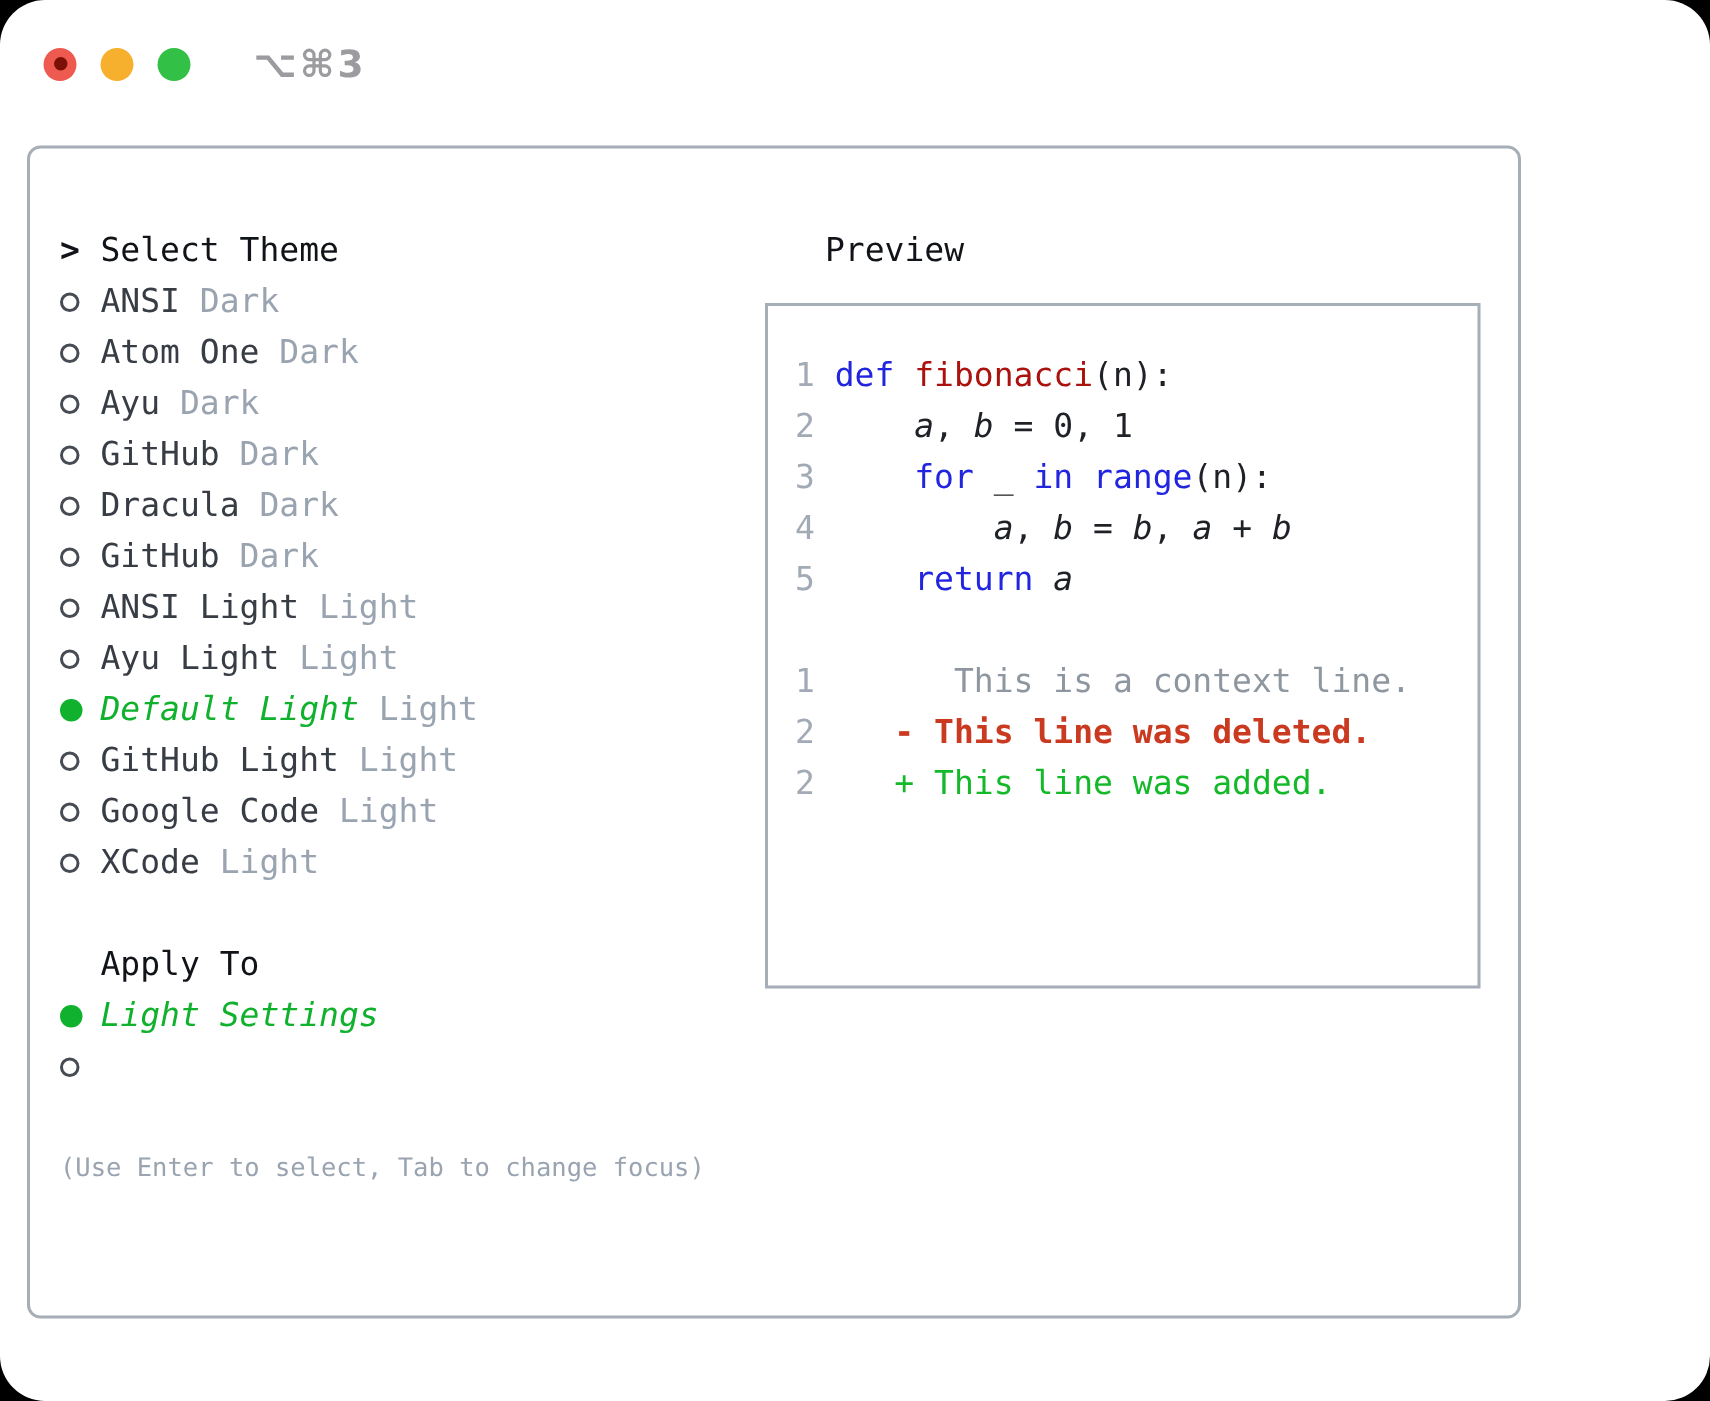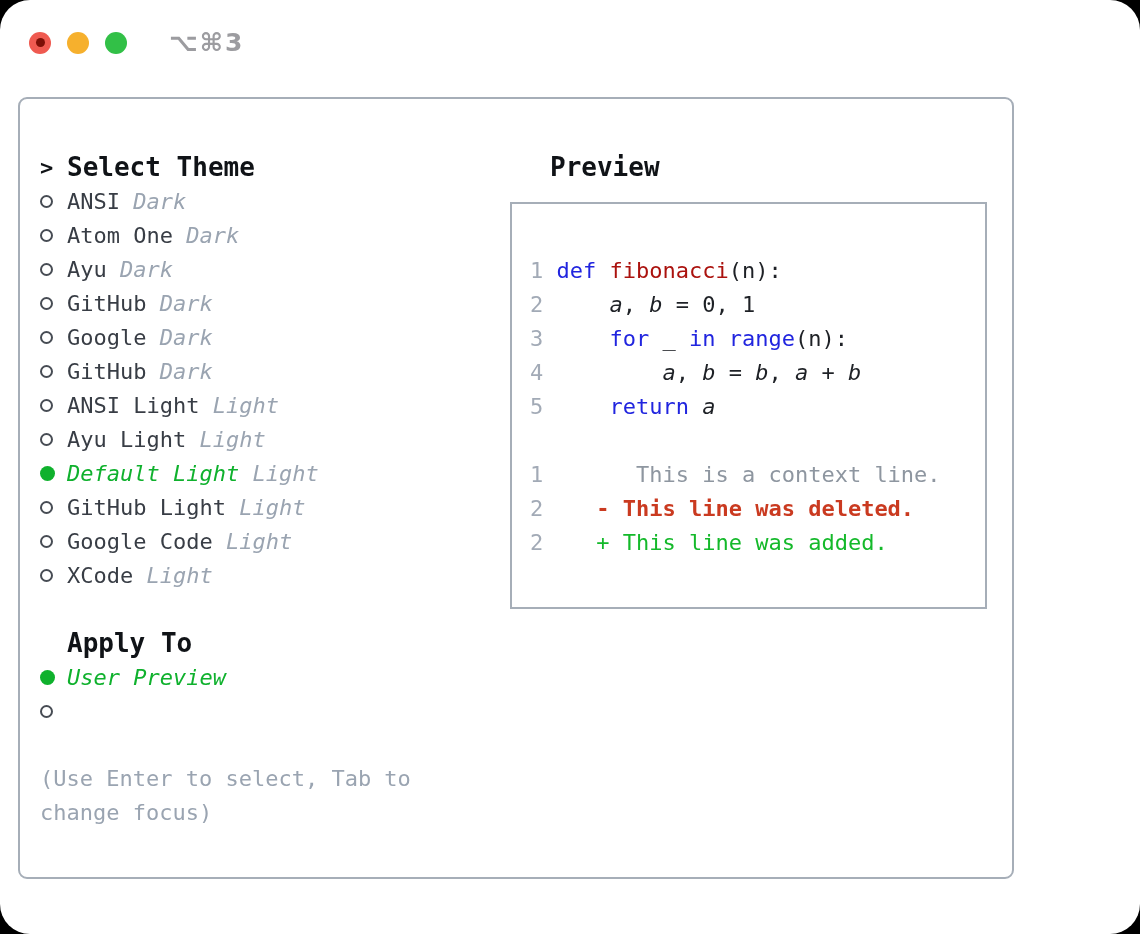--- a/index.html
+++ b/index.html
@@ -24,35 +24,35 @@
   
   .panel {
     position: absolute; left: 18px; top: 97px; width: 996px; height: 782px;
     border: 2px solid var(--border-gray); border-radius: 9px; background: #fff;
   }
   .row { height: 34px; display: flex; align-items: center; font-size: 22px; white-space: pre; }
   .marker { width: 27px; flex: 0 0 27px; display: flex; align-items: center; }
   .prompt-char { font-weight: bold; color: var(--header-dark); font-size: 22px; }
   .circle { width: 13px; height: 13px; border: 2px solid var(--circle-gray); border-radius: 50%; }
   .circle.filled { width: 15px; height: 15px; border: none; background: var(--select-green); }
-  .header-text { font-weight: bold; color: var(--header-dark); font-size: 26px; }
+  .header-text { font-weight: normal; color: var(--header-dark); font-size: 22px; }
   .t-name { color: var(--item-dark); }
   .t-name.selected { color: var(--select-green); font-style: italic; }
-  .t-var { color: var(--muted-gray); font-style: italic; }
+  .t-var { color: var(--muted-gray); }
   .left-col { position: absolute; left: 20px; top: 51px; }
   .apply-block { position: absolute; left: 20px; top: 527px; }
   .help { position: absolute; left: 20px; top: 663px; width: 432px;
-          color: var(--muted-gray); font-size: 22px; line-height: 34px; }
+          color: var(--muted-gray); font-size: 17px; line-height: 34px; }
   
   .preview-title { position: absolute; left: 482px; top: 51px; height: 34px;
                    display: flex; align-items: center; margin-left: 48px; }
   .preview-box {
-    position: absolute; left: 490px; top: 103px; width: 477px; height: 407px;
+    position: absolute; left: 490px; top: 103px; width: 477px; height: 457px;
     border: 2px solid var(--border-gray); background: #fff;
-    padding: 50px 0 0 18px; overflow: hidden;
+    padding: 30px 0 0 18px; overflow: hidden;
   }
   .code-line { height: 34px; font-size: 22px; line-height: 34px; white-space: pre; }
   .seg-num { color: var(--linenum-gray); }
   .seg-pl  { color: var(--code-dark); }
   .seg-kw  { color: var(--keyword-blue); }
   .seg-fn  { color: var(--function-red); }
   .seg-var { color: var(--code-dark); font-style: italic; }
   .seg-ctx { color: var(--context-gray); }
   .seg-del { color: var(--deleted-red); font-weight: bold; }
   .seg-add { color: var(--added-green); }
@@ -76,38 +76,38 @@
     <div class="left-col">
       <div class="row">
         <span class="marker"><span class="prompt-char">&gt;</span></span>
         <span class="header-text">Select Theme</span>
       </div>
       <div id="theme-list">
           <div class="row"><span class="marker"><span class="circle"></span></span><span class="t-name">ANSI</span><span class="t-var"> Dark</span></div>
           <div class="row"><span class="marker"><span class="circle"></span></span><span class="t-name">Atom One</span><span class="t-var"> Dark</span></div>
           <div class="row"><span class="marker"><span class="circle"></span></span><span class="t-name">Ayu</span><span class="t-var"> Dark</span></div>
           <div class="row"><span class="marker"><span class="circle"></span></span><span class="t-name">GitHub</span><span class="t-var"> Dark</span></div>
-          <div class="row"><span class="marker"><span class="circle"></span></span><span class="t-name">Google</span><span class="t-var"> Dark</span></div>
+          <div class="row"><span class="marker"><span class="circle"></span></span><span class="t-name">Dracula</span><span class="t-var"> Dark</span></div>
           <div class="row"><span class="marker"><span class="circle"></span></span><span class="t-name">GitHub</span><span class="t-var"> Dark</span></div>
           <div class="row"><span class="marker"><span class="circle"></span></span><span class="t-name">ANSI Light</span><span class="t-var"> Light</span></div>
           <div class="row"><span class="marker"><span class="circle"></span></span><span class="t-name">Ayu Light</span><span class="t-var"> Light</span></div>
           <div class="row"><span class="marker"><span class="circle filled"></span></span><span class="t-name selected">Default Light</span><span class="t-var"> Light</span></div>
           <div class="row"><span class="marker"><span class="circle"></span></span><span class="t-name">GitHub Light</span><span class="t-var"> Light</span></div>
           <div class="row"><span class="marker"><span class="circle"></span></span><span class="t-name">Google Code</span><span class="t-var"> Light</span></div>
           <div class="row"><span class="marker"><span class="circle"></span></span><span class="t-name">XCode</span><span class="t-var"> Light</span></div>
         </div>
     </div>
 
     <div class="apply-block">
       <div class="row">
         <span class="marker"></span>
         <span class="header-text">Apply To</span>
       </div>
       <div id="apply-list">
-          <div class="row"><span class="marker"><span class="circle filled"></span></span><span class="t-name selected">User Preview</span></div>
+          <div class="row"><span class="marker"><span class="circle filled"></span></span><span class="t-name selected">Light Settings</span></div>
           <div class="row"><span class="marker"><span class="circle"></span></span></div>
         </div>
     </div>
 
     <div class="help">(Use Enter to select, Tab to change focus)</div>
 
     <div class="preview-title row">
       <span class="header-text">Preview</span>
     </div>
 

